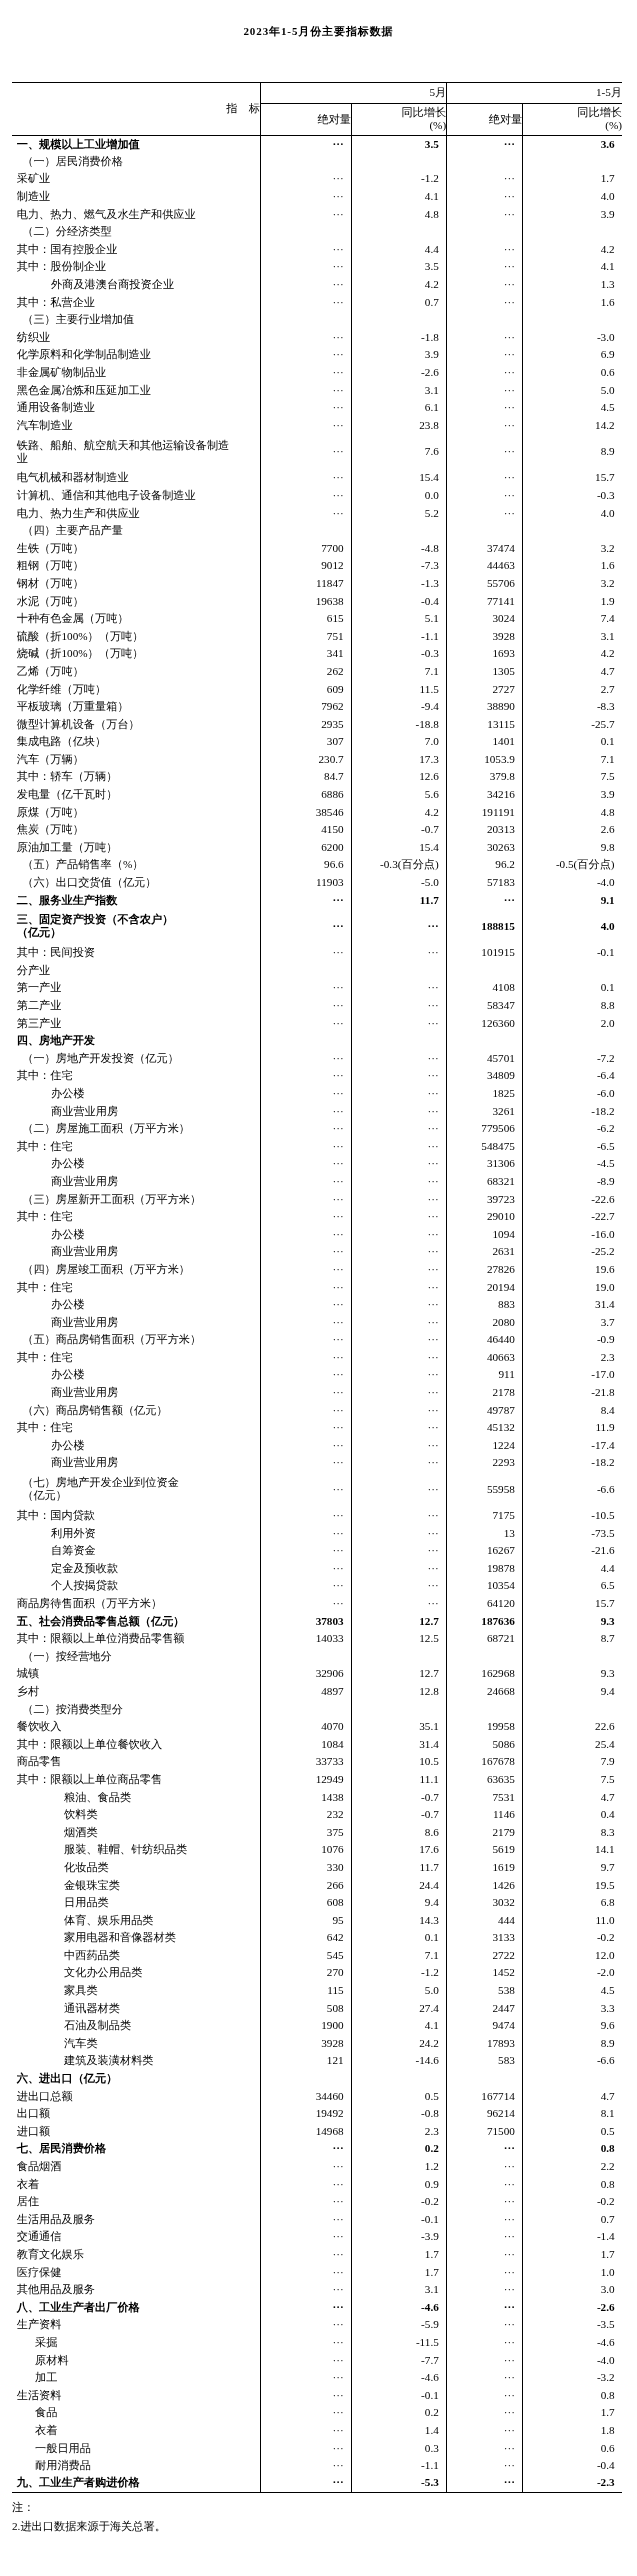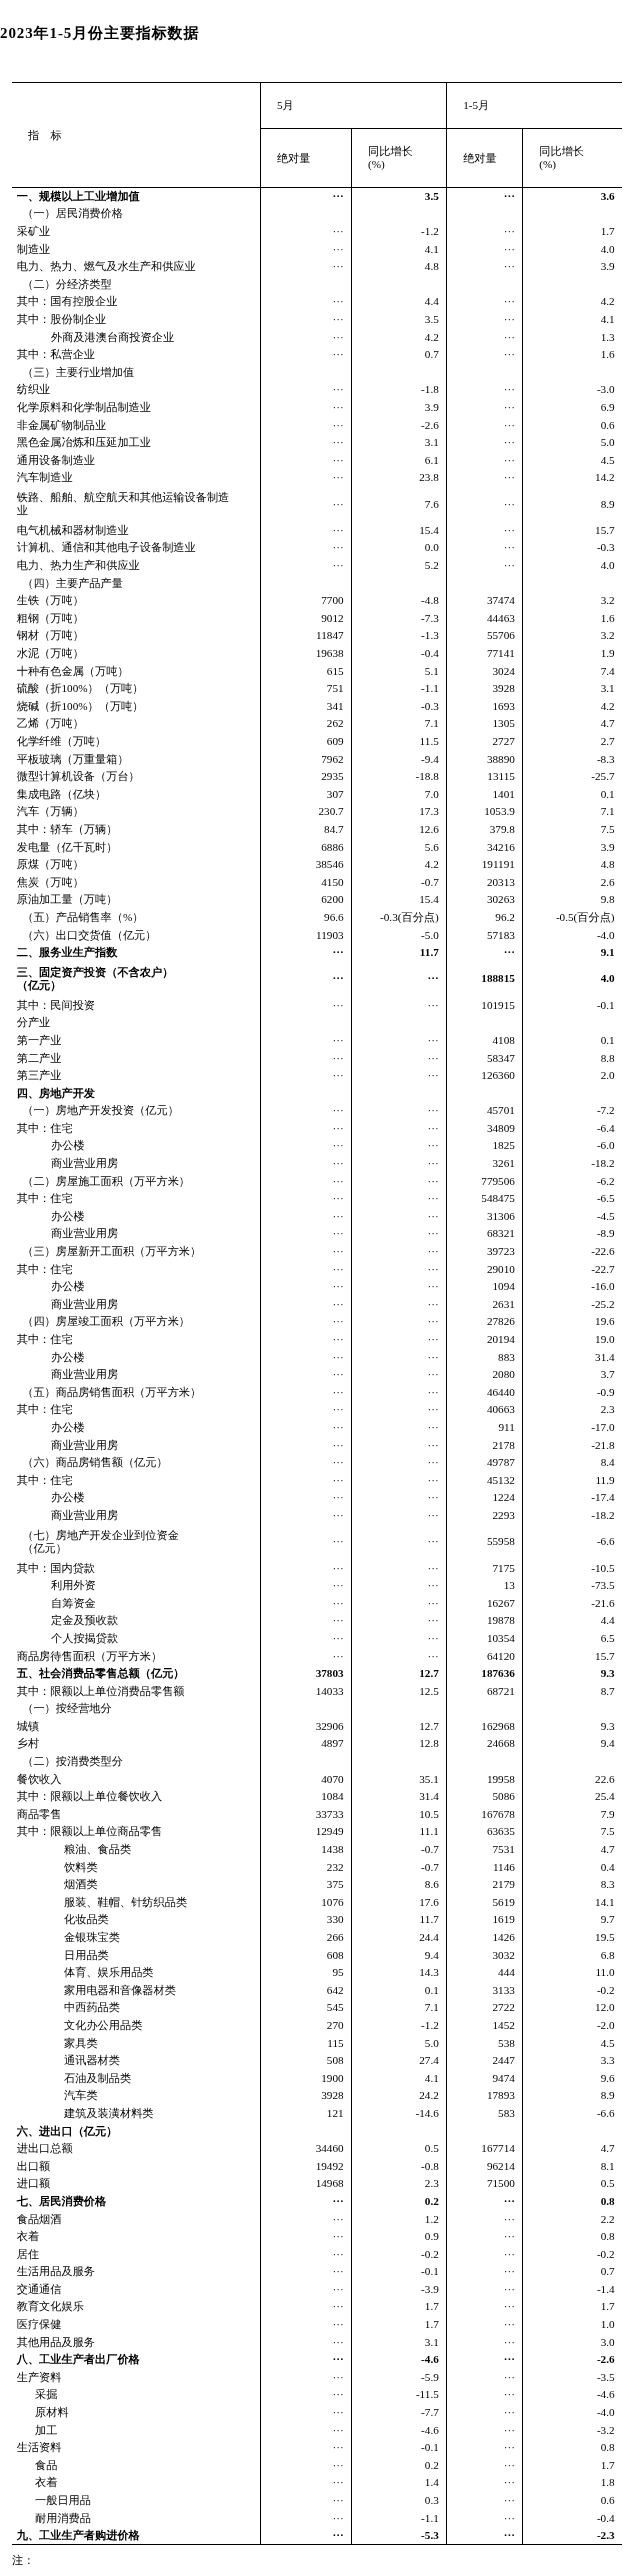--- a/index.html
+++ b/index.html
@@ -3,29 +3,29 @@
 <meta charset="utf-8">
 <style>
   html,body { margin:0; padding:0; }
   body {
     width:637px; height:2576px; overflow:hidden;
     background:#ffffff; color:#000000;
     font-family:"Liberation Serif","DejaVu Serif",serif;
   }
   .title {
     height:82px; box-sizing:border-box; padding-top:24px;
-    text-align:left; font-size:15px; font-weight:bold; letter-spacing:0.9px;
+    text-align:center; font-size:11px; font-weight:bold; letter-spacing:0.9px;
   }
   table.indicators {
     border-collapse:collapse; table-layout:fixed;
     width:610px; margin-left:12px;
     border-top:1.9px solid #000; border-bottom:1.9px solid #000;
     font-size:11.2px;
   }
-  thead th { font-weight:normal; padding:16px; text-align:left; vertical-align:middle; line-height:13px; }
+  thead th { font-weight:normal; padding:0; text-align:right; vertical-align:middle; line-height:13px; }
   tr.h1 { height:20.5px; }
   tr.h2 { height:32px;margin-top:43px; }
   th.ind { border-right:0.9px solid #000; border-bottom:0.9px solid #000; }
   th.grp { border-bottom:0.9px solid #000; }
   th.sub { border-bottom:0.9px solid #000; white-space:pre-line; }
   .b-r { border-right:0.9px solid #000; }
   tbody tr { height:17.6px; }
   tbody tr.tall { height:35px; }
   td { padding:0; vertical-align:middle; line-height:13px; }
   td.lbl { text-align:left; white-space:pre-line; padding-left:4.7px; }
@@ -984,14 +984,15 @@
         <td class="val b-r">···</td>
         <td class="val b-r">-5.3</td>
         <td class="val b-r">···</td>
         <td class="val">-2.3</td>
       </tr>
     </tbody>
 </table>
 
 <div class="notes">
   <div>注：</div>
+    <div>2.进出口数据来源于海关总署。</div>
   </div>
 
 
 </body></html>

